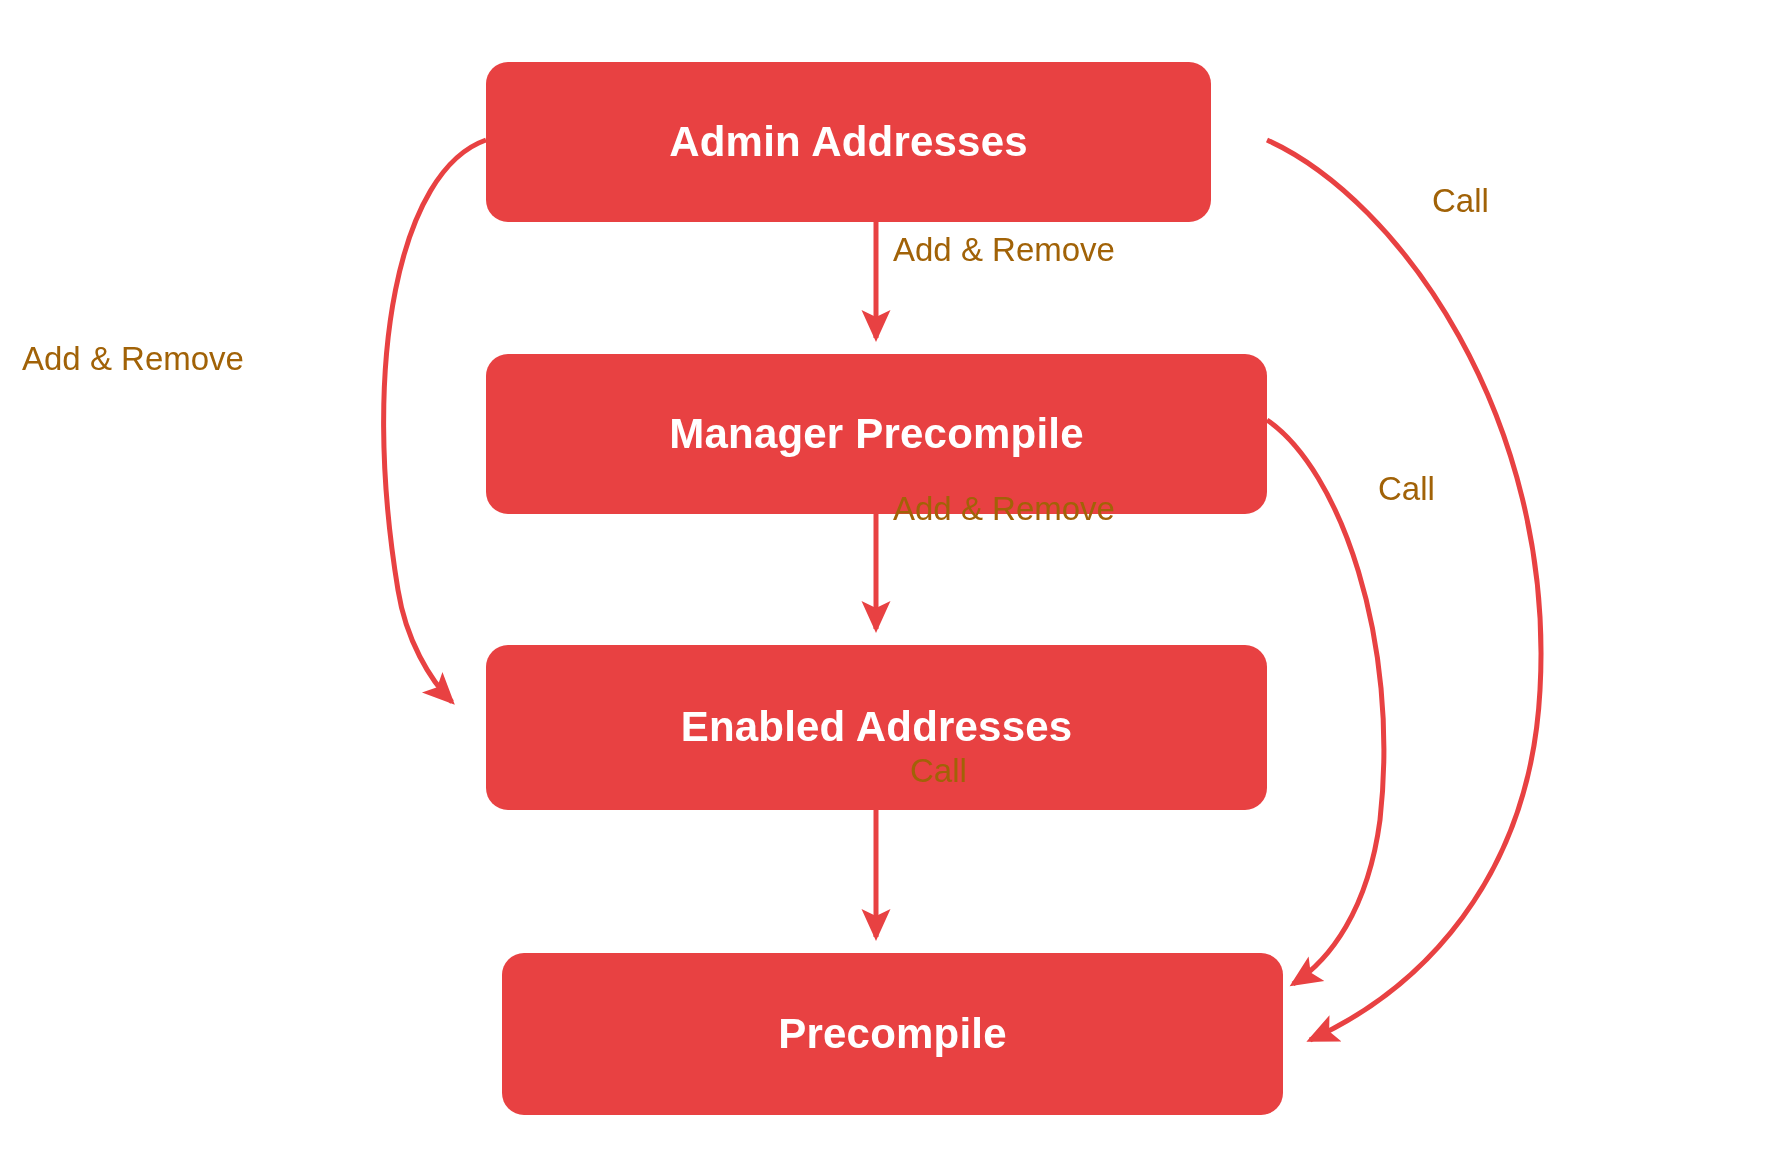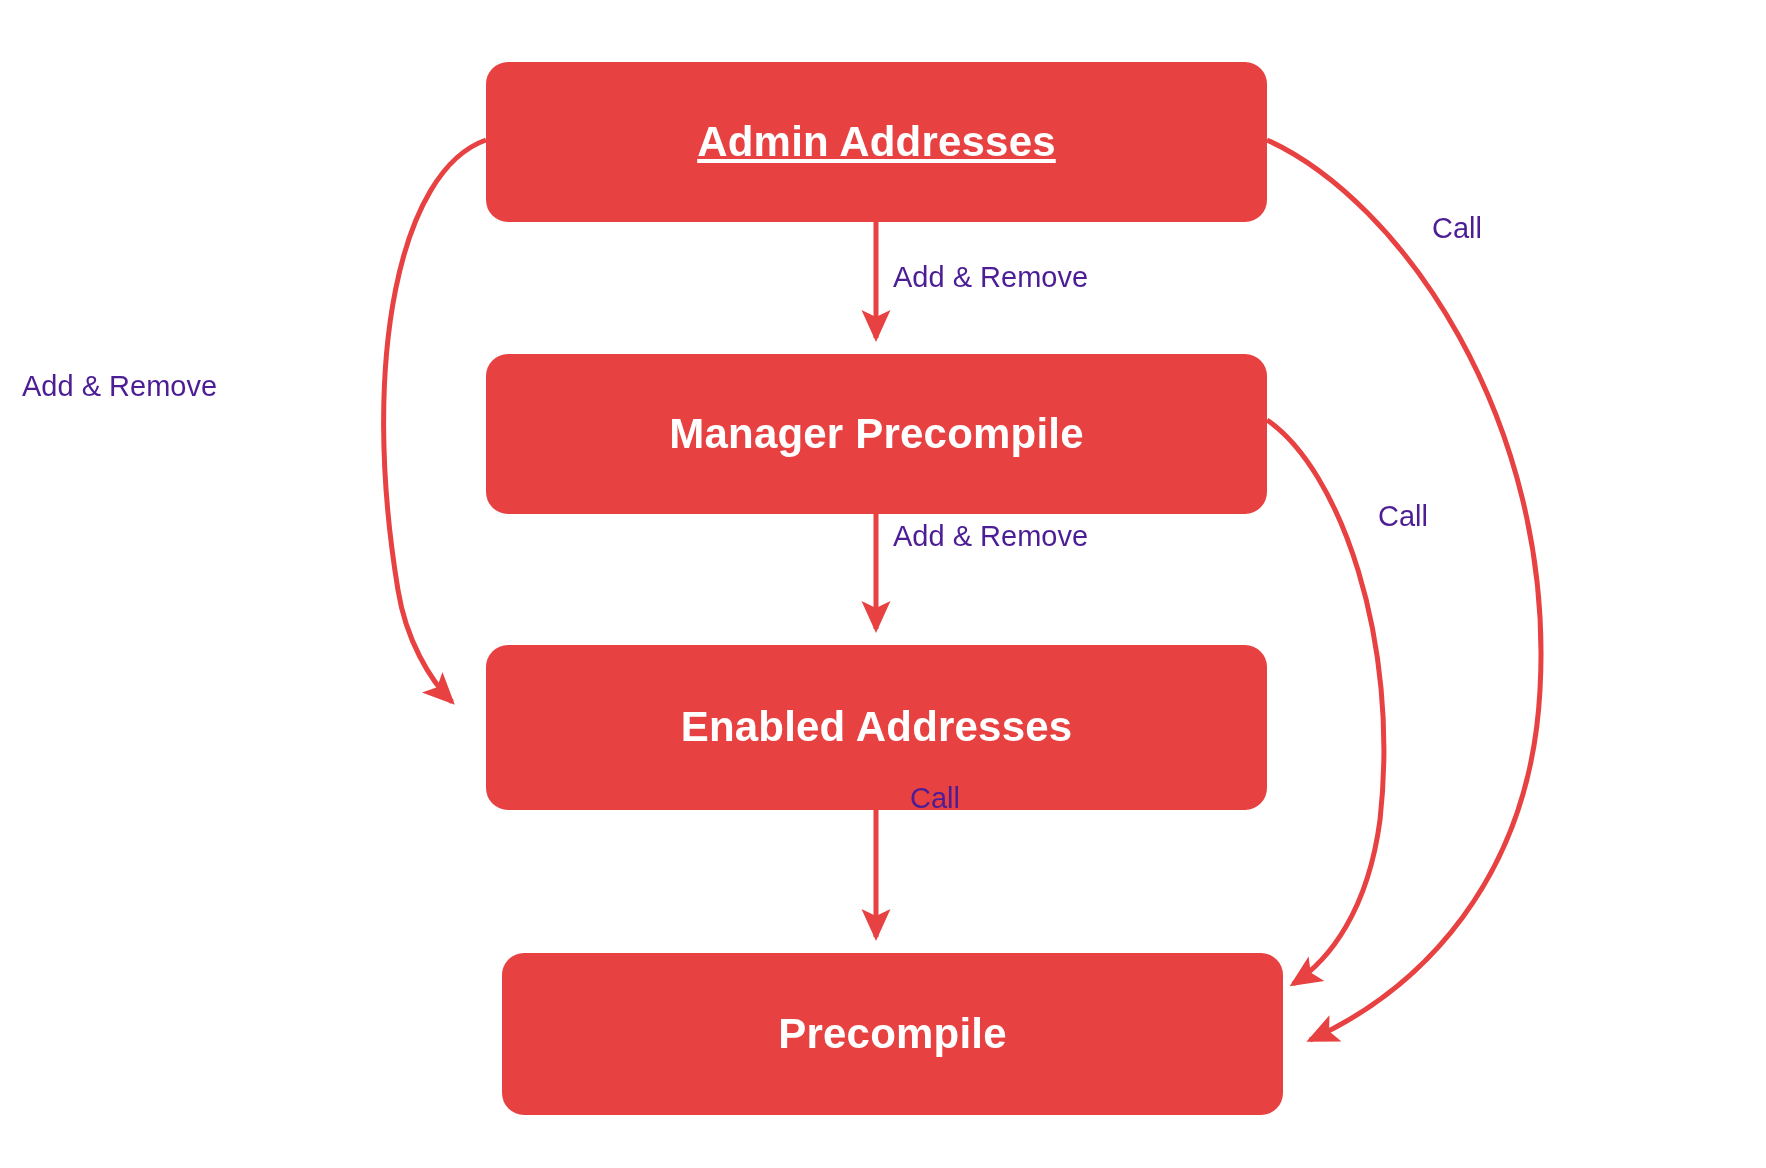--- a/index.html
+++ b/index.html
@@ -36,26 +36,25 @@
     letter-spacing: 0.2px;
   }
   .node-label {
     font-size: 42px;
     line-height: 1.1;
     text-align: center;
     white-space: nowrap;
   }
   .edge-label {
     position: absolute;
-    font-size: 29px;
-    color: #4c1d95;
+    font-size: 33px;
+    color: #a16207;
     white-space: nowrap;
     font-weight: normal;
     letter-spacing: 0px;
-    margin-top: 30px;
   }
 </style>
 </head>
 <body>
 
 <div id="canvas">
 
   <svg id="edges" viewBox="0 0 1766 1168" xmlns="http://www.w3.org/2000/svg">
     <defs>
       <marker id="arrowhead" markerWidth="7" markerHeight="7" refX="5.6" refY="3.2" orient="auto" markerUnits="strokeWidth">
@@ -69,21 +68,21 @@
 
     <path d="M876,810 L876,937" fill="none" stroke="#E84142" stroke-width="5" marker-end="url(#arrowhead)"></path>
 
     <path d="M486,140 C400,170 360,360 398,590 C406,640 430,680 452,702" fill="none" stroke="#E84142" stroke-width="5" marker-end="url(#arrowhead)"></path>
 
     <path d="M1267,140 C1400,200 1555,420 1540,690 C1530,880 1420,990 1310,1040" fill="none" stroke="#E84142" stroke-width="5" marker-end="url(#arrowhead)"></path>
 
     <path d="M1267,420 C1340,470 1400,640 1380,820 C1368,910 1330,960 1293,984" fill="none" stroke="#E84142" stroke-width="5" marker-end="url(#arrowhead)"></path>
   </svg>
 
-  <div class="node" style="left:486px; top:62px; width:781px; height:160px; background:#E84142;text-decoration:underline;">
+  <div class="node" style="left:486px; top:62px; width:725px; height:160px; background:#E84142;">
     <span class="node-label">Admin Addresses</span>
   </div>
 
   <div class="node" style="left:486px; top:354px; width:781px; height:160px; background:#E84142;">
     <span class="node-label">Manager Precompile</span>
   </div>
 
   <div class="node" style="left:486px; top:645px; width:781px; height:165px; background:#E84142;">
     <span class="node-label">Enabled Addresses</span>
   </div>

